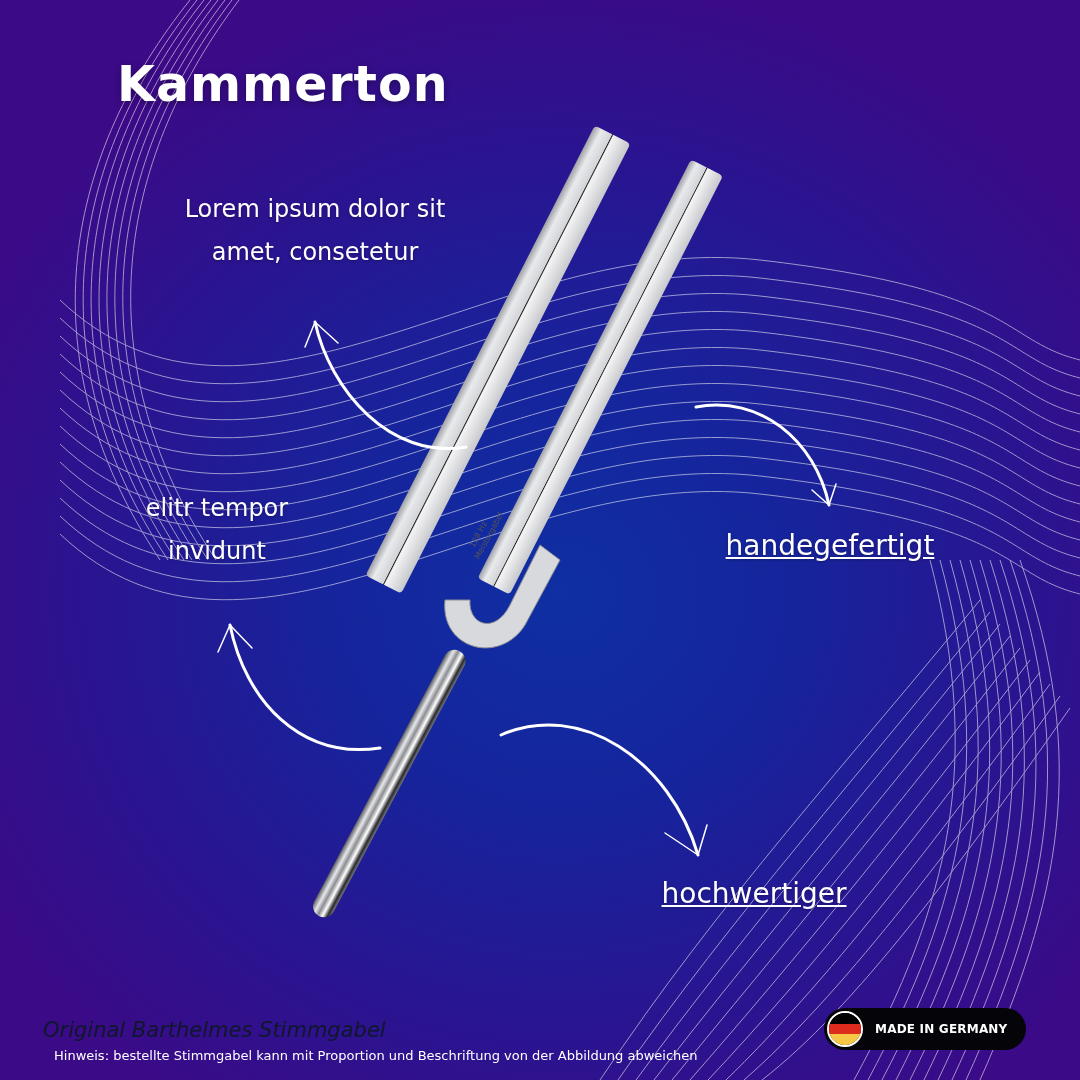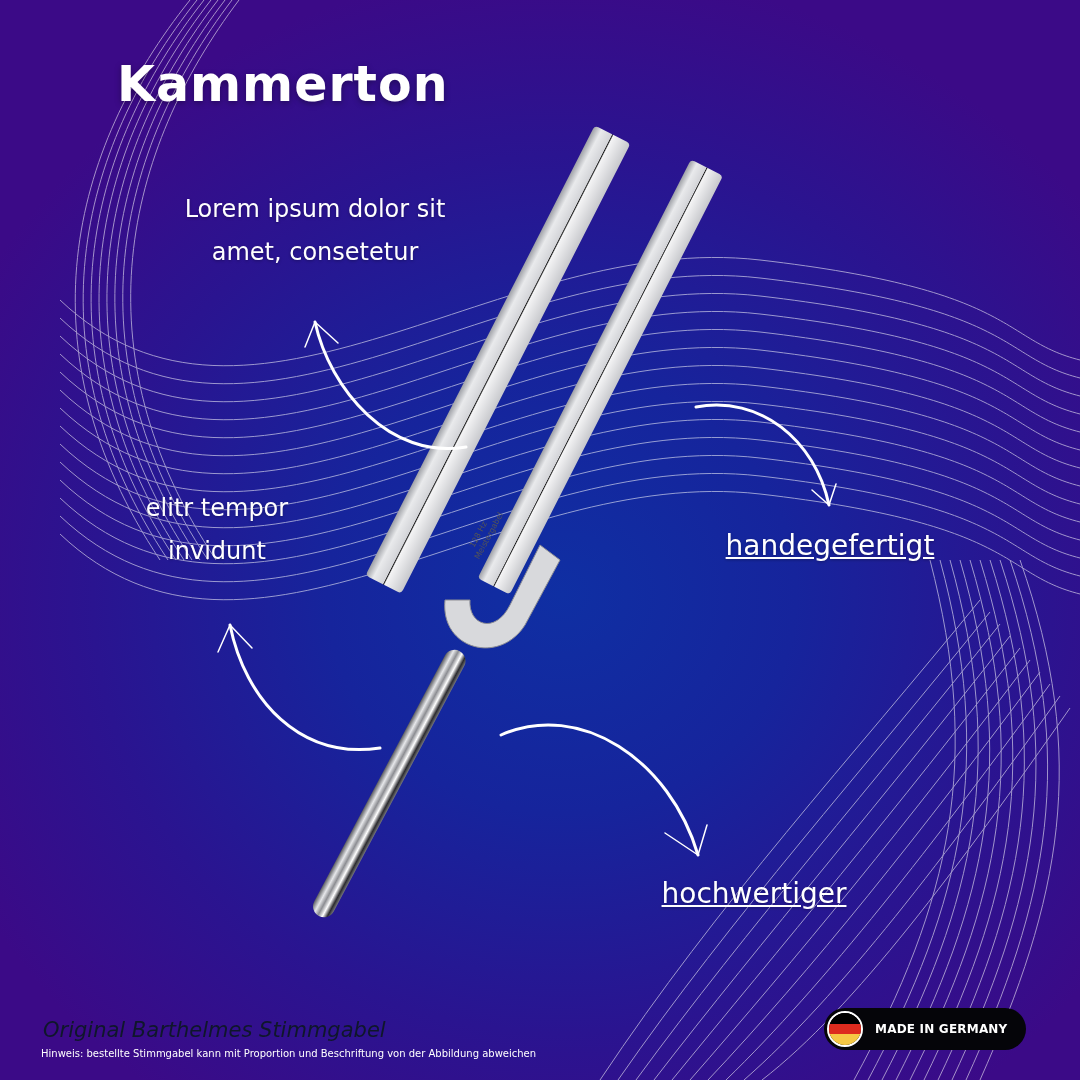--- a/index.html
+++ b/index.html
@@ -12,21 +12,21 @@
   .title{position:absolute;left:117px;top:60px;font-family:"DejaVu Sans","Liberation Sans",sans-serif;font-weight:bold;font-size:49px;letter-spacing:1px;text-shadow:0 2px 6px rgba(0,0,0,.35);line-height:1;}
   .label{position:absolute;text-align:center;font-family:"DejaVu Sans","Liberation Sans",sans-serif;font-size:24px;line-height:43px;color:#fff;text-shadow:0 1px 3px rgba(0,0,0,.3);}
   .label.big{font-size:28px;line-height:52px;text-decoration:underline;}
   .l1{left:160px;top:188px;width:310px;}
   .l2{left:92px;top:487px;width:250px;}
   .l3{left:700px;top:520px;width:260px;}
   .l4{left:589px;top:868px;width:330px;}
   .fork{position:absolute;inset:0;}
   .arrows{position:absolute;inset:0;}
   .footer-title{position:absolute;left:43px;top:1018px;font-style:italic;font-size:21px;color:#0f172a;}
-  .footer-note{position:absolute;left:41px;top:1048px;font-size:10px;color:#fff;}
+  .footer-note{position:absolute;left:54px;top:1048px;font-size:13px;color:#fff;}
   .badge{position:absolute;left:824px;top:1008px;width:202px;height:42px;border-radius:21px;background:#050509;display:flex;align-items:center;}
   .flag{width:36px;height:36px;border-radius:50%;overflow:hidden;margin-left:3px;border:2px solid #fff;box-sizing:border-box;display:flex;flex-direction:column;}
   .flag span{flex:1;display:block;}
   .badge-text{font-family:"DejaVu Sans","Liberation Sans",sans-serif;font-weight:bold;font-size:12px;margin-left:12px;letter-spacing:.2px;color:#fff;}
 </style>
 </head>
 <body>
 
 <div class="bg"></div>
 

